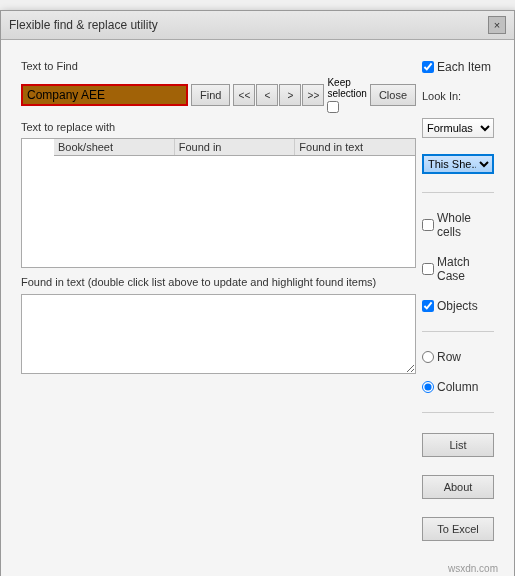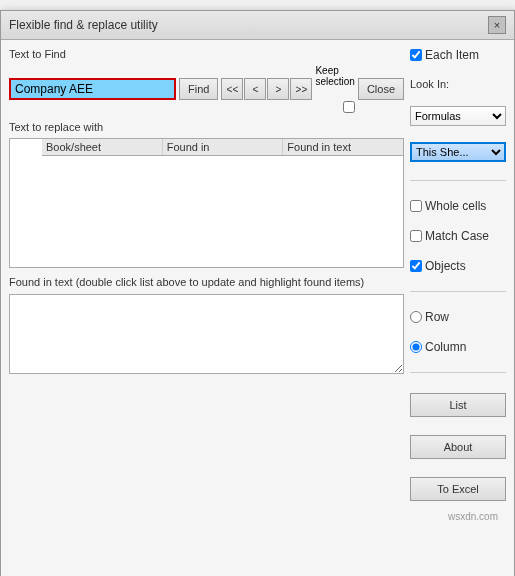--- a/index.html
+++ b/index.html
@@ -30,21 +30,21 @@
       border: 1px solid #888;
       cursor: pointer;
       display: flex;
       align-items: center;
       justify-content: center;
       font-size: 11px;
       color: #333;
     }
     .dialog-body {
       display: flex;
-      padding: 8px;
+      padding: 20px;
       gap: 6px;
     }
     .left-panel {
       flex: 1;
       display: flex;
       flex-direction: column;
       gap: 4px;
     }
     .right-panel {
       width: 110px;
@@ -62,21 +62,21 @@
       gap: 3px;
       align-items: center;
       margin-bottom: 4px;
     }
     .text-input {
       flex: 1;
       height: 22px;
       border: 2px solid #c00;
       padding: 1px 4px;
       font-size: 12px;
-      background: #7dd3fc;
+      background: #a16207;
       outline: none;
     }
     .text-input-replace {
       width: 170px;
       height: 22px;
       border: 2px solid #c00;
       padding: 1px 4px;
       font-size: 12px;
       background: white;
       outline: none;
@@ -103,22 +103,22 @@
       align-items: center;
       justify-content: center;
       padding: 0;
     }
     .nav-buttons {
       display: flex;
       gap: 1px;
     }
     .keep-sel {
       display: flex;
-      align-items: flex-end;
-      gap: 14px;
+      align-items: flex-start;
+      gap: 2px;
       font-size: 10px;
       flex-direction: column;
     }
     .keep-checkbox {
       width: 12px;
       height: 12px;
     }
     .replace-row {
       display: flex;
       gap: 3px;

